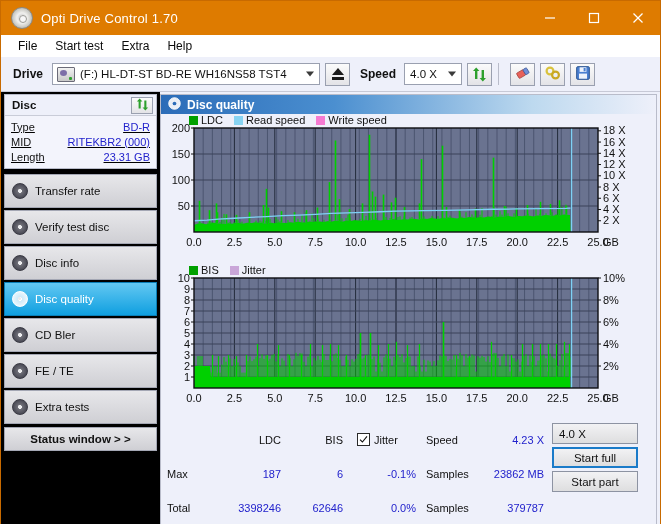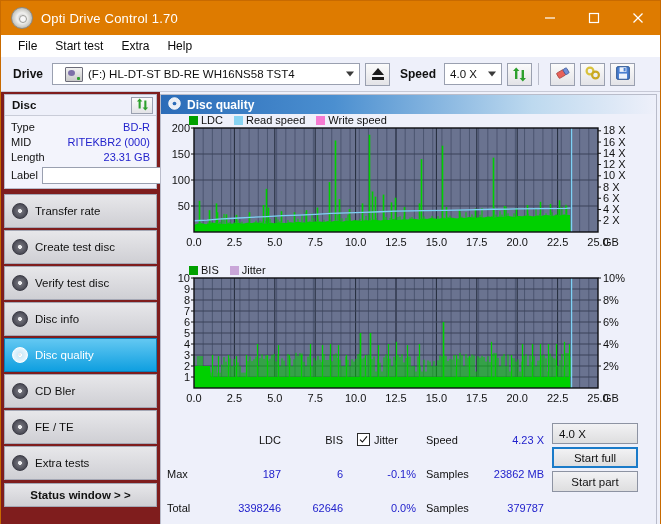--- a/index.html
+++ b/index.html
@@ -54,21 +54,21 @@
   .combo{
     height:22px;background:#fff;border:1px solid #9aa0b0;display:flex;align-items:center;
     box-sizing:border-box;position:relative;
   }
   .combo .txt{font-size:11.5px;color:#111;white-space:nowrap;overflow:hidden;}
   .combo .arrow{
     position:absolute;right:5px;top:50%;transform:translateY(-50%);
     width:0;height:0;border-left:4px solid transparent;border-right:4px solid transparent;
     border-top:5px solid #3a3a3a;
   }
-  .drive-combo{width:308px;margin-left:9px;padding-left:12px;padding-right:18px;gap:5px;}
+  .drive-combo{width:268px;margin-left:9px;padding-left:4px;padding-right:18px;gap:5px;}
   .drive-glyph{
     width:16px;height:13px;flex:0 0 auto;position:relative;
     background:linear-gradient(#f2f2f2,#c9c9c9);border:1px solid #6b6b78;border-radius:1px;
   }
   .drive-glyph:before{
     content:"";position:absolute;left:2px;top:2px;width:7px;height:6px;border-radius:50%;
     background:#7d6fa8;
   }
   .drive-glyph:after{
     content:"";position:absolute;right:2px;bottom:1px;width:3px;height:3px;background:#2fa02f;border-radius:1px;
@@ -79,32 +79,32 @@
     display:flex;align-items:center;justify-content:center;margin-left:5px;
   }
   .eject-tri{width:0;height:0;border-left:6px solid transparent;border-right:6px solid transparent;border-bottom:7px solid #1a1a1a;}
   .eject-bar{width:12px;height:3px;background:#1a1a1a;margin-top:2px;}
   .speed-combo{width:58px;margin-left:8px;padding-left:5px;padding-right:16px;}
   .sep{width:1px;height:22px;background:#b9bcca;margin:0 6px;}
   .refresh-ico{position:relative;width:15px;height:15px;}
   .refresh-ico svg{display:block}
   
   .body{display:flex;height:calc(524px - 34px - 22px - 35px);}
-  .left{width:159px;box-sizing:border-box;background:#7f1d1d;}
+  .left{width:159px;box-sizing:border-box;background:#000000;}
   .right{flex:1;background:#eef0fa;position:relative;}
   
   .grp{
     margin:2px 3px 0 3px;border:1px solid #b9bcca;background:#f3f4fc;
   }
   .grp-head{
     height:20px;display:flex;align-items:center;justify-content:space-between;
     padding:0 3px 0 7px;background:#eef0fa;border-bottom:1px solid #c9ccd8;
   }
   .grp-head .t{font-weight:bold;font-size:11.5px;color:#111;}
-  .grp-body{padding:3px 6px 4px 6px;}
+  .grp-body{padding:3px 6px 4px 6px;text-decoration:underline;}
   .row{display:flex;justify-content:space-between;align-items:center;height:15px;}
   .row .k{font-size:11px;color:#111;}
   .row .v{font-size:11px;color:#2222cc;}
   .label-row{display:flex;align-items:center;gap:4px;margin-top:2px;}
   .label-row .k{font-size:11px;color:#111;}
   .label-input{
     flex:1;height:17px;background:#fff;border:1px solid #9aa0b0;box-sizing:border-box;
   }
   .disc-ico{
     width:18px;height:18px;border-radius:50%;
@@ -293,36 +293,27 @@
             <span class="v">BD-R</span>
           </div>
           <div class="row">
             <span class="k">MID</span>
             <span class="v">RITEKBR2 (000)</span>
           </div>
           <div class="row">
             <span class="k">Length</span>
             <span class="v">23.31 GB</span>
           </div>
-          <div class="label-row">
-            <span class="k">Label</span>
-            <input class="label-input" type="text" placeholder="" style="">
-            <span class="disc-ico"></span>
-          </div>
         </div>
       </div>
 
       <div class="nav">
         <div class="navbtn">
           <span class="cdico"></span>
           <span>Transfer rate</span>
-        </div>
-        <div class="navbtn">
-          <span class="cdico"></span>
-          <span>Create test disc</span>
         </div>
         <div class="navbtn">
           <span class="cdico"></span>
           <span>Verify test disc</span>
         </div>
         <div class="navbtn">
           <span class="cdico"></span>
           <span>Disc info</span>
         </div>
         <div class="navbtn active">

